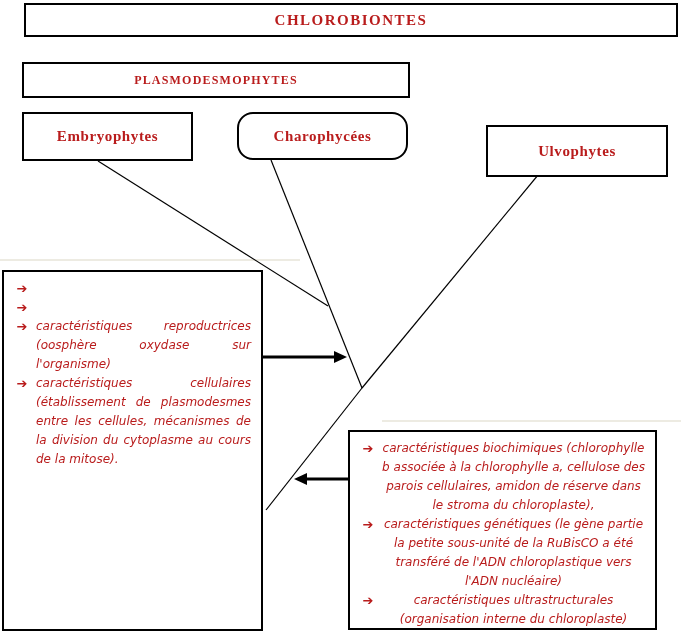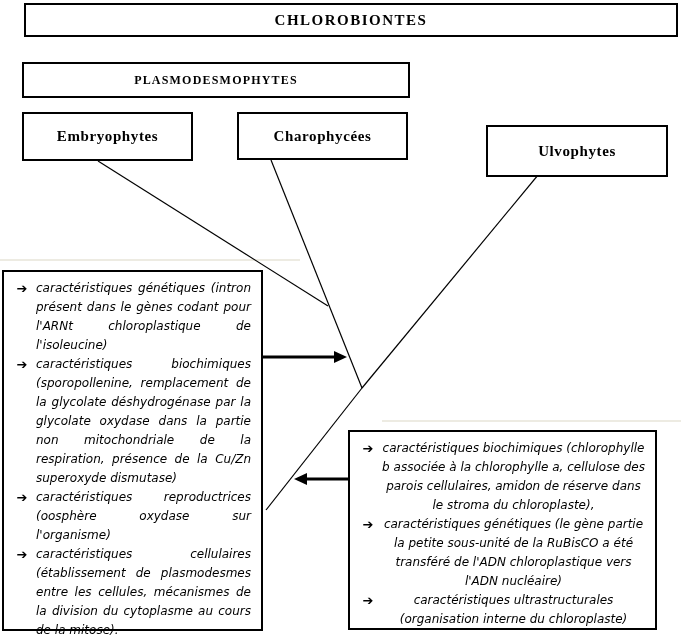--- a/index.html
+++ b/index.html
@@ -1,30 +1,30 @@
 <!DOCTYPE html>
 <html><head>
 <meta charset="utf-8">
 <style>
   html,body{margin:0;padding:0;background:#ffffff;}
   #stage{
     position:relative;width:683px;height:635px;background:#ffffff;
-    font-family:"Liberation Serif", serif;color:#000000;overflow:hidden;
+    font-family:"Liberation Serif", serif;color:#b91c1c;overflow:hidden;
   }
   .box{
     position:absolute;border:2px solid #000;background:#fff;
     display:flex;align-items:center;justify-content:center;box-sizing:border-box;
   }
   .headline{font-weight:bold;font-size:15px;letter-spacing:1.5px;}
   .clade{font-weight:bold;font-size:12px;letter-spacing:1.2px;}
   .taxon{font-size:15px;letter-spacing:0.6px;font-weight:bold;}
   #box-chlorobiontes{left:24px;top:3px;width:654px;height:34px;}
   #box-plasmodesmophytes{left:22px;top:62px;width:388px;height:36px;}
   #box-embryophytes{left:22px;top:112px;width:171px;height:49px;}
-  #box-charophycees{left:237px;top:112px;width:171px;height:48px;}
+  #box-charophycees{left:237px;top:112px;width:171px;height:48px;border-radius:16px;}
   #box-ulvophytes{left:486px;top:125px;width:182px;height:52px;}
 
   .note{
     position:absolute;border:2px solid #000;background:#fff;box-sizing:border-box;
     font-family:"DejaVu Sans", sans-serif;font-style:italic;font-size:12px;
     line-height:19px;padding:7px 6px 4px 4px;
   }
   #note-left{left:2px;top:270px;width:261px;height:361px;}
   #note-right{left:348px;top:430px;width:309px;height:200px;}
   .bullet-item{display:flex;align-items:flex-start;}
@@ -80,25 +80,23 @@
     <span class="taxon">Charophycées</span>
   </div>
 
   <div class="box" id="box-ulvophytes">
     <span class="taxon">Ulvophytes</span>
   </div>
 
   <div class="note" id="note-left">
     <div class="bullet-item">
       <span class="bullet">➔</span>
-      <span class="bullet-text">caractéristiques génétiques (intron présent dans le gènes codant pour l'ARNt chloroplastique de l'isoleucine)</span>
     </div>
     <div class="bullet-item">
       <span class="bullet">➔</span>
-      <span class="bullet-text">caractéristiques biochimiques (sporopollenine, remplacement de la glycolate déshydrogénase par la glycolate oxydase dans la partie non mitochondriale de la respiration, présence de la Cu/Zn superoxyde dismutase)</span>
     </div>
     <div class="bullet-item">
       <span class="bullet">➔</span>
       <span class="bullet-text">caractéristiques reproductrices (oosphère oxydase sur l'organisme)</span>
     </div>
     <div class="bullet-item">
       <span class="bullet">➔</span>
       <span class="bullet-text">caractéristiques cellulaires (établissement de plasmodesmes entre les cellules, mécanismes de la division du cytoplasme au cours de la mitose).</span>
     </div>
   </div>

